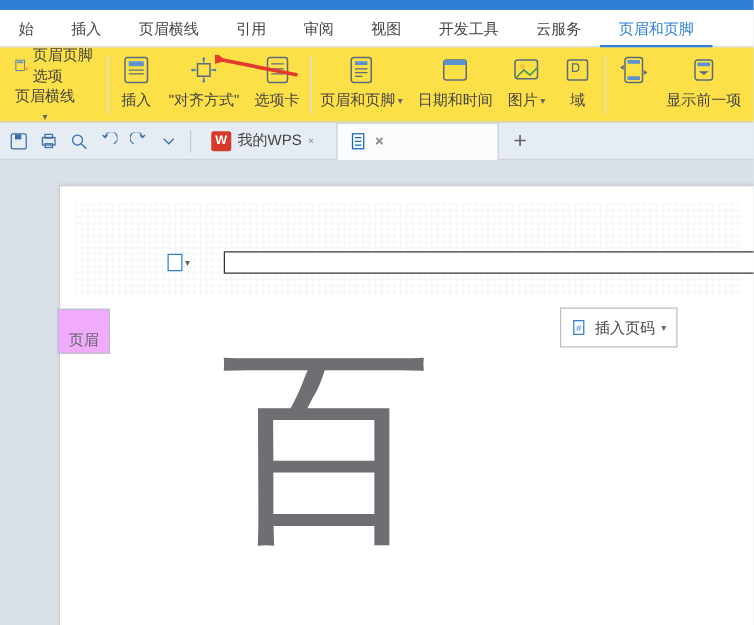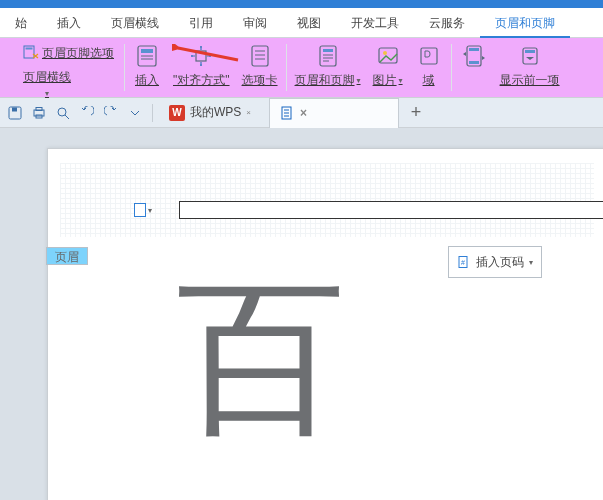--- a/index.html
+++ b/index.html
@@ -39,27 +39,26 @@
     cursor: pointer;
     white-space: nowrap;
   }
   .tab.active {
     color: #2f7fd6;
     border-bottom: 2px solid #2f7fd6;
   }
   
   .ribbon {
     height: 60px;
-    background: #f0abfc;
+    background: #fde047;
     border-bottom: 1px solid #ccd1d6;
     display: flex;
     align-items: stretch;
-    padding: 2px 15px;
+    padding: 2px 4px;
     position: relative;
-    text-decoration: underline;
   }
   .ribbon-group {
     display: flex;
     flex-direction: column;
     justify-content: flex-start;
     align-items: center;
     padding: 2px 4px;
     position: relative;
   }
   .ribbon-sep {
@@ -221,24 +220,24 @@
   }
   .header-left-ctrl .caret { font-size: 8px; color:#666; }
   .header-field {
     flex: 1; height: 18px;
     border: 1px solid #333;
     background: #fff;
   }
   .header-tag {
     position: absolute;
     left: -2px; top: 98px;
-    padding: 2px 8px;
+    padding: 17px 8px;
     border: 1px solid #b8c0c8;
     height: 18px; line-height: 14px;
-    background: #7dd3fc;
+    background: #f0abfc;
     color: #666;
     font-size: 12px;
   }
   .insert-pageno {
     position: absolute;
     right: 64px; top: 97px;
     height: 32px;
     padding: 0 8px;
     border: 1px solid #b8c0c8;
     background: #fff;
@@ -357,20 +356,36 @@
         <line x1="9" y1="16" x2="19" y2="16" stroke="#5a6b7c"></line>
         <line x1="9" y1="19" x2="15" y2="19" stroke="#5a6b7c"></line>
       </svg>
     </span>
     <span class="label">
       <span>页眉和页脚</span>
       <span class="dropdown-caret">▾</span>
     </span>
   </div>
 
+  <div class="ribbon-icon-lg">
+    <span class="glyph">
+      <svg class="icon28" viewBox="0 0 28 28">
+        <rect x="5" y="6" width="18" height="16" rx="2" fill="none" stroke="#5a6b7c" stroke-width="1.2"></rect>
+        <rect x="5" y="6" width="18" height="4" fill="#5b92cf"></rect>
+        <line x1="9" y1="14" x2="9" y2="14" stroke="#5a6b7c" stroke-width="2"></line>
+        <line x1="14" y1="14" x2="14" y2="14" stroke="#5a6b7c" stroke-width="2"></line>
+        <line x1="19" y1="14" x2="19" y2="14" stroke="#5a6b7c" stroke-width="2"></line>
+        <line x1="9" y1="18" x2="9" y2="18" stroke="#5a6b7c" stroke-width="2"></line>
+        <line x1="14" y1="18" x2="14" y2="18" stroke="#5a6b7c" stroke-width="2"></line>
+      </svg>
+    </span>
+    <span class="label">
+      <span>日期和时间</span>
+    </span>
+  </div>
 
   <div class="ribbon-icon-lg">
     <span class="glyph">
       <svg class="icon28" viewBox="0 0 28 28">
         <rect x="5" y="6" width="18" height="15" rx="2" fill="none" stroke="#5a6b7c" stroke-width="1.2"></rect>
         <circle cx="11" cy="11" r="2" fill="#f2c244"></circle>
         <polyline points="6,20 12,14 17,18 23,12" fill="none" stroke="#4a9b4f" stroke-width="1.4"></polyline>
       </svg>
     </span>
     <span class="label">

